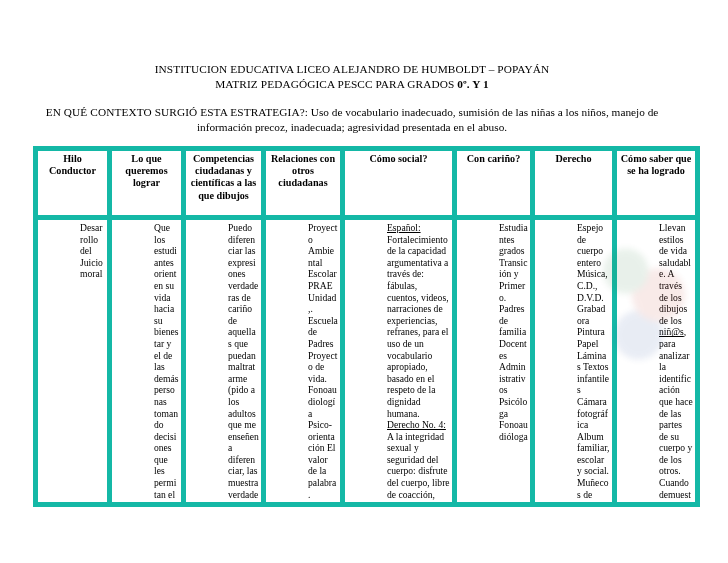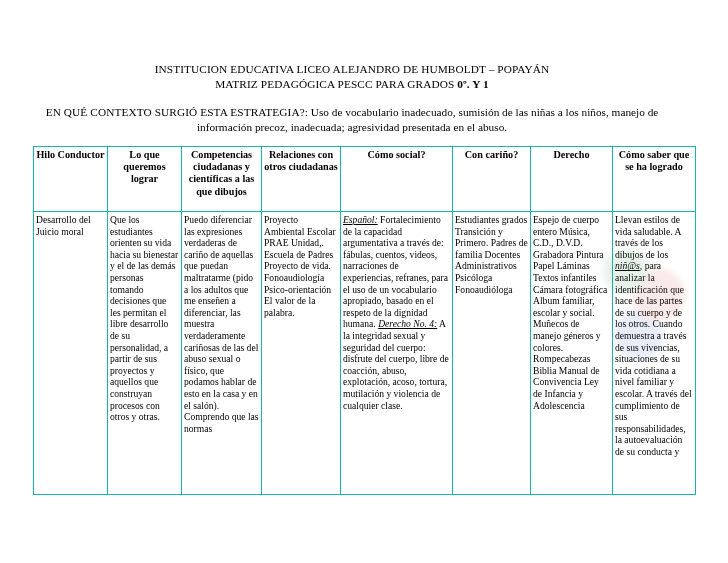--- a/index.html
+++ b/index.html
@@ -57,21 +57,21 @@
   }
   table.matrix {
     width: 662px;
     border-collapse: collapse;
     table-layout: fixed;
     font-size: 9.6px;
     line-height: 11.6px;
   }
   table.matrix th,
   table.matrix td {
-    border: 1px solid #14b8a6;
+    border: 5px solid #14b8a6;
     vertical-align: top;
     padding: 1px 2px 0 2px;
     word-wrap: break-word;
     overflow-wrap: break-word;
   }
   table.matrix thead th {
     font-weight: bold;
     font-size: 10.2px;
     line-height: 12.2px;
     height: 62px;
@@ -80,24 +80,24 @@
   }
   table.matrix tbody td {
     height: 280px;
     padding-top: 2px;
     overflow: hidden;
   }
   td .cell-inner {
     display: block;
     max-height: 278px;
     overflow: hidden;
+    margin-left: 40px;
   }
   .u {
     text-decoration: underline;
-    font-style: italic;
   }
   .seg {
     display: inline;
   }
 
   
   col.c1 { width: 74px; }
   col.c2 { width: 74px; }
   col.c3 { width: 80px; }
   col.c4 { width: 79px; }

